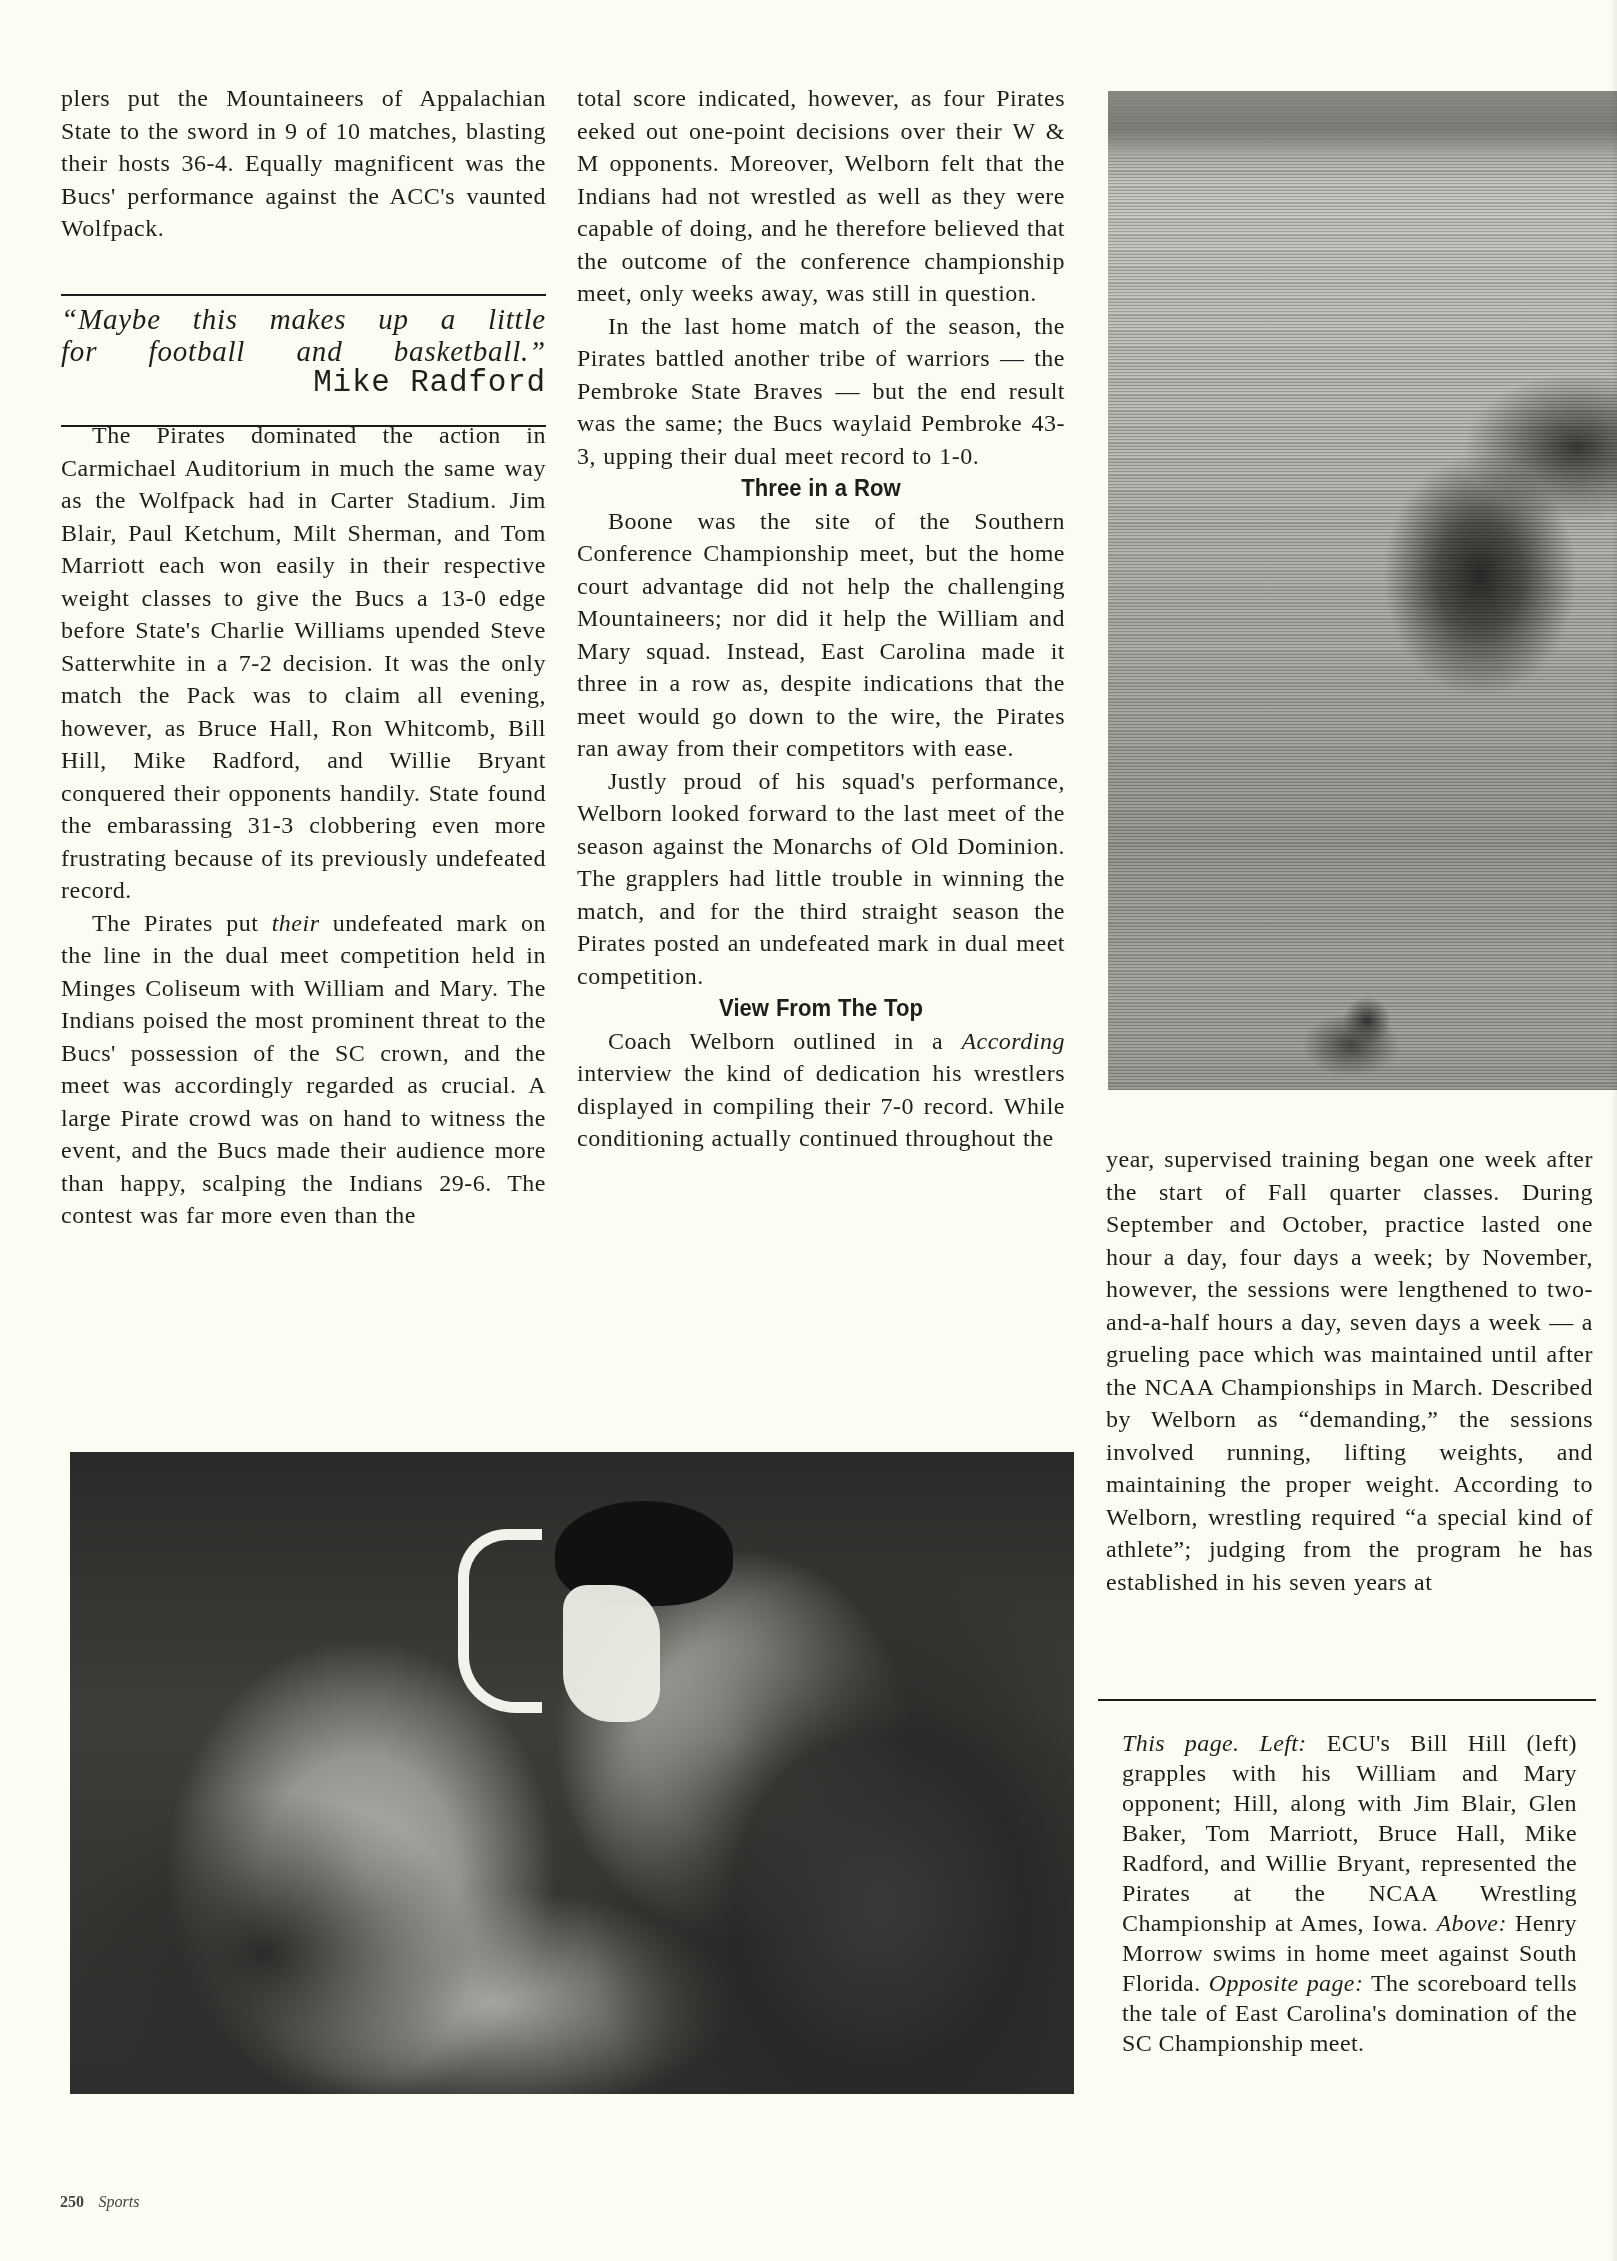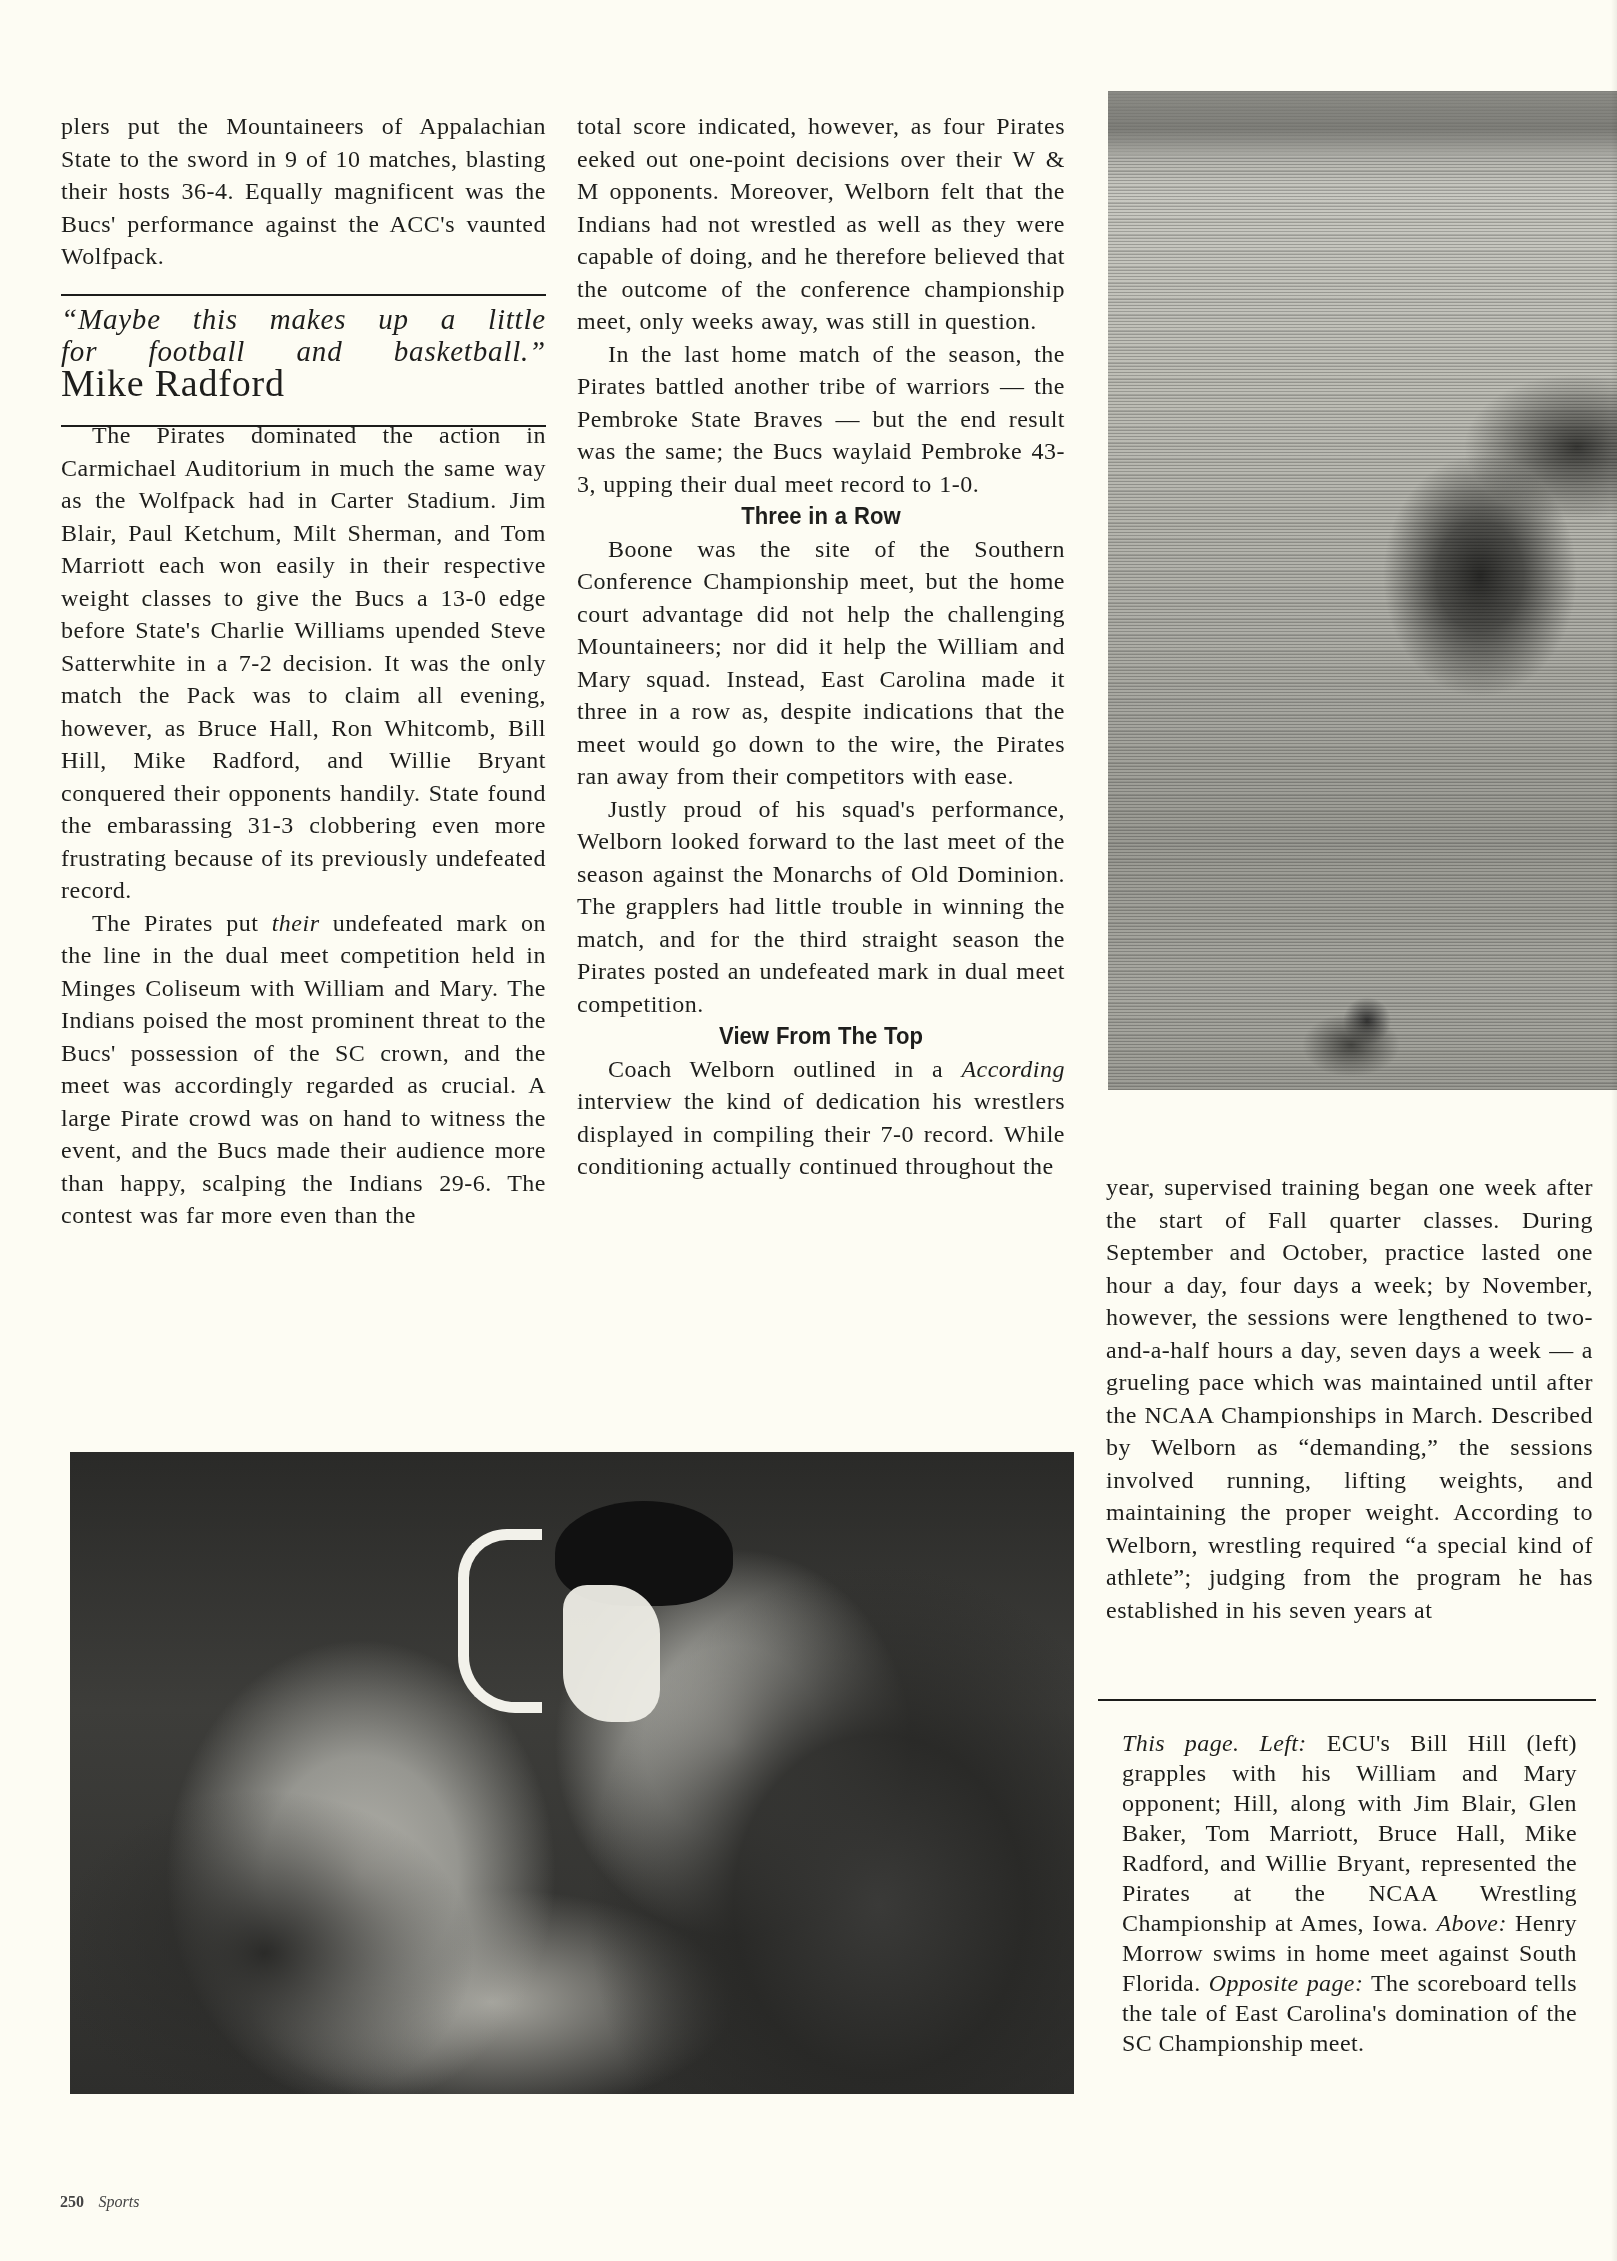--- a/index.html
+++ b/index.html
@@ -12,21 +12,21 @@
   .col {
     position:absolute;
     font-size:24px;
     line-height:32.5px;
     text-align:justify;
     letter-spacing:0.5px;
     word-spacing:0.8px;
   }
   .col p { margin:0; }
   .col p.indent { text-indent:31px; }
-  .col p.cont { text-indent:0;margin-top:28px; }
+  .col p.cont { text-indent:0; }
   .col h3 {
     margin:0; font-size:24px; line-height:32.5px; font-weight:bold;
     text-align:center; letter-spacing:0; font-family:"Liberation Sans","DejaVu Sans",sans-serif;
     transform:scaleX(0.92);
   }
   em, .ital { font-style:italic; }
 
   #col-left   { left:61px;   top:82px;  width:485px; }
   #col-mid    { left:577px;  top:82px;  width:488px; }
   #col-right  { left:1106px; top:1143px; width:487px; }
@@ -34,21 +34,21 @@
   .rule { position:absolute; height:2.4px; background:#1c1c1a; }
   #quote-rule-top    { left:61px; top:294px; width:485px; }
   #quote-rule-bottom { left:61px; top:425px; width:485px; }
 
   #pull-quote {
     position:absolute; left:61px; top:303px; width:485px;
     font-size:29px; line-height:32px; letter-spacing:0.8px;
   }
   #pull-quote .q { font-style:italic; text-align:justify; text-align-last:justify; }
   #pull-quote .q2 { font-style:italic; text-align:justify; text-align-last:justify; }
-  #pull-quote .attr { text-align:left; font-size:38px; }
+  #pull-quote .attr { text-align:right; font-size:31px;font-family:Liberation Mono, monospace; }
 
   #col-left-body { position:absolute; left:61px; top:419px; width:485px; }
 
   
   #swim-photo {
     position:absolute; left:1108px; top:91px; width:510px; height:999px;
     background:
       repeating-linear-gradient(0deg, rgba(0,0,0,0.22) 0px, rgba(0,0,0,0.22) 0.8px, rgba(255,255,255,0) 1.6px, rgba(255,255,255,0) 3.2px),
       radial-gradient(ellipse 97px 121px at 372px 485px, #2a2a28 0%, rgba(40,40,38,0.7) 45%, rgba(120,120,115,0) 100%),
       radial-gradient(ellipse 113px 73px at 469px 356px, #3a3a37 0%, rgba(60,60,58,0) 100%),

